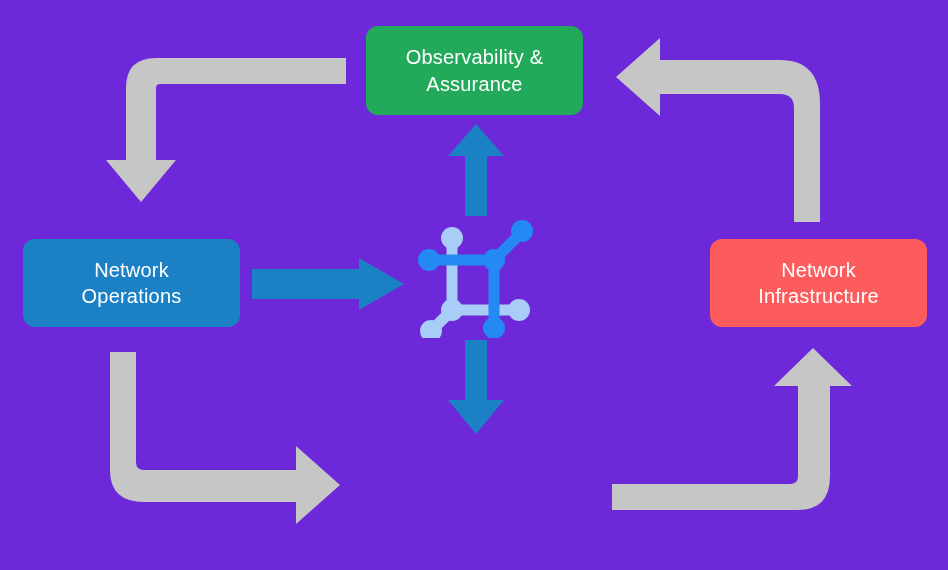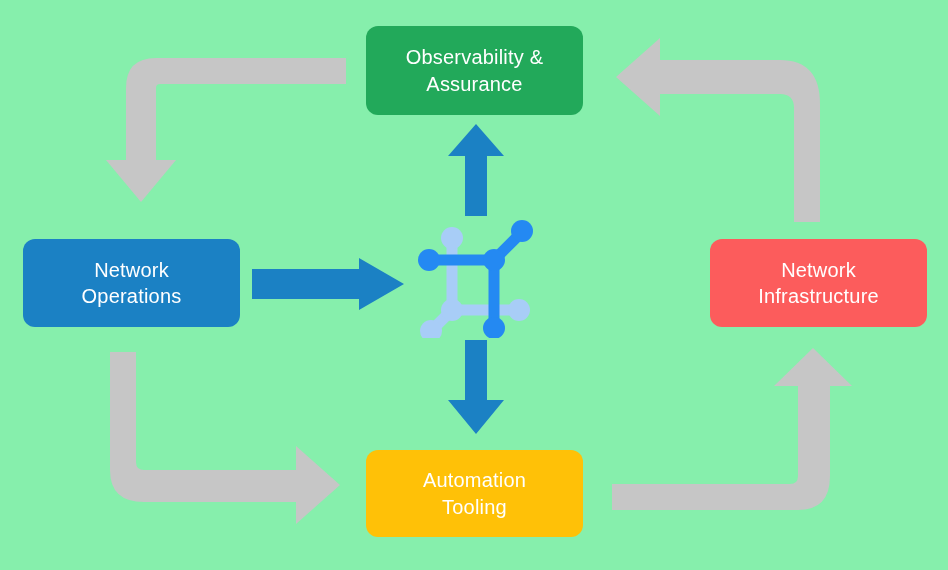--- a/index.html
+++ b/index.html
@@ -8,21 +8,21 @@
     padding: 0;
     background: #000000;
   }
   body {
     font-family: "Liberation Sans", sans-serif;
   }
   #canvas {
     position: relative;
     width: 948px;
     height: 570px;
-    background: #86efac;
+    background: #6d28d9;
     overflow: hidden;
   }
   .node-box {
     position: absolute;
     border-radius: 12px;
     display: flex;
     align-items: center;
     justify-content: center;
     text-align: center;
     color: #ffffff;
@@ -167,16 +167,14 @@
 
   <div class="node-box" id="box-observability" style="background:#22a95a;">Observability &amp;
 Assurance</div>
 
   <div class="node-box" id="box-operations" style="background:#1b81c4;">Network
 Operations</div>
 
   <div class="node-box" id="box-infrastructure" style="background:#fc5c5c;">Network
 Infrastructure</div>
 
-  <div class="node-box" id="box-automation" style="background:#ffc107;">Automation
-Tooling</div>
 
 </div>
 
 </body></html>

